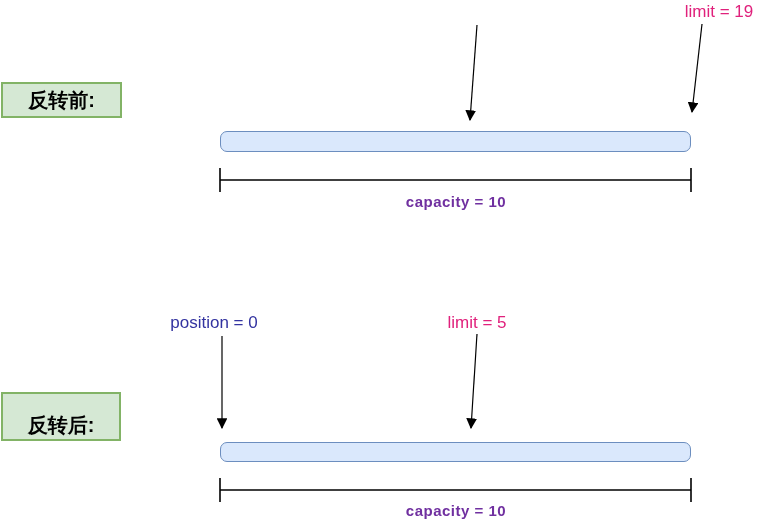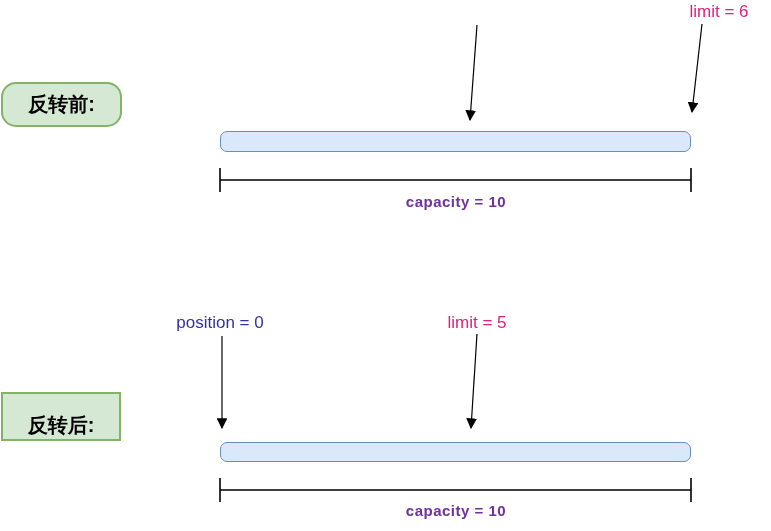--- a/index.html
+++ b/index.html
@@ -100,31 +100,31 @@
     <line class="arrow-line" x1="477" y1="334" x2="471" y2="428" marker-end="url(#arrowhead)"></line>
 
     <g>
       <line class="ruler-line" x1="220" y1="490" x2="691" y2="490"></line>
       <line class="ruler-line" x1="220" y1="478" x2="220" y2="502"></line>
       <line class="ruler-line" x1="691" y1="478" x2="691" y2="502"></line>
     </g>
   </svg>
 
 
-  <div class="pointer-label limit-label" style="left:719px; top:2px;">limit = 6</div>
+  <div class="pointer-label limit-label" style="left:719px; top:2px;">limit = 19</div>
 
-  <div class="section-box" style="left:1px; top:82px; width:121px; height:45px;border-radius:15px;">
+  <div class="section-box" style="left:1px; top:82px; width:121px; height:36px;">
     <span>反转前:</span>
   </div>
 
   <div class="buffer-bar" style="left:220px; top:131px; width:471px; height:21px;"></div>
 
   <div class="capacity-label" style="left:456px; top:194px;">capacity = 10</div>
 
-  <div class="pointer-label position-label" style="left:220px; top:313px;text-align:right;">position = 0</div>
+  <div class="pointer-label position-label" style="left:214px; top:313px;text-align:right;">position = 0</div>
 
   <div class="pointer-label limit-label" style="left:477px; top:313px;">limit = 5</div>
 
   <div class="section-box" style="left:1px; top:392px; width:120px; height:49px;align-items:flex-end;">
     <span>反转后:</span>
   </div>
 
   <div class="buffer-bar" style="left:220px; top:442px; width:471px; height:20px;"></div>
 
   <div class="capacity-label" style="left:456px; top:503px;">capacity = 10</div>

